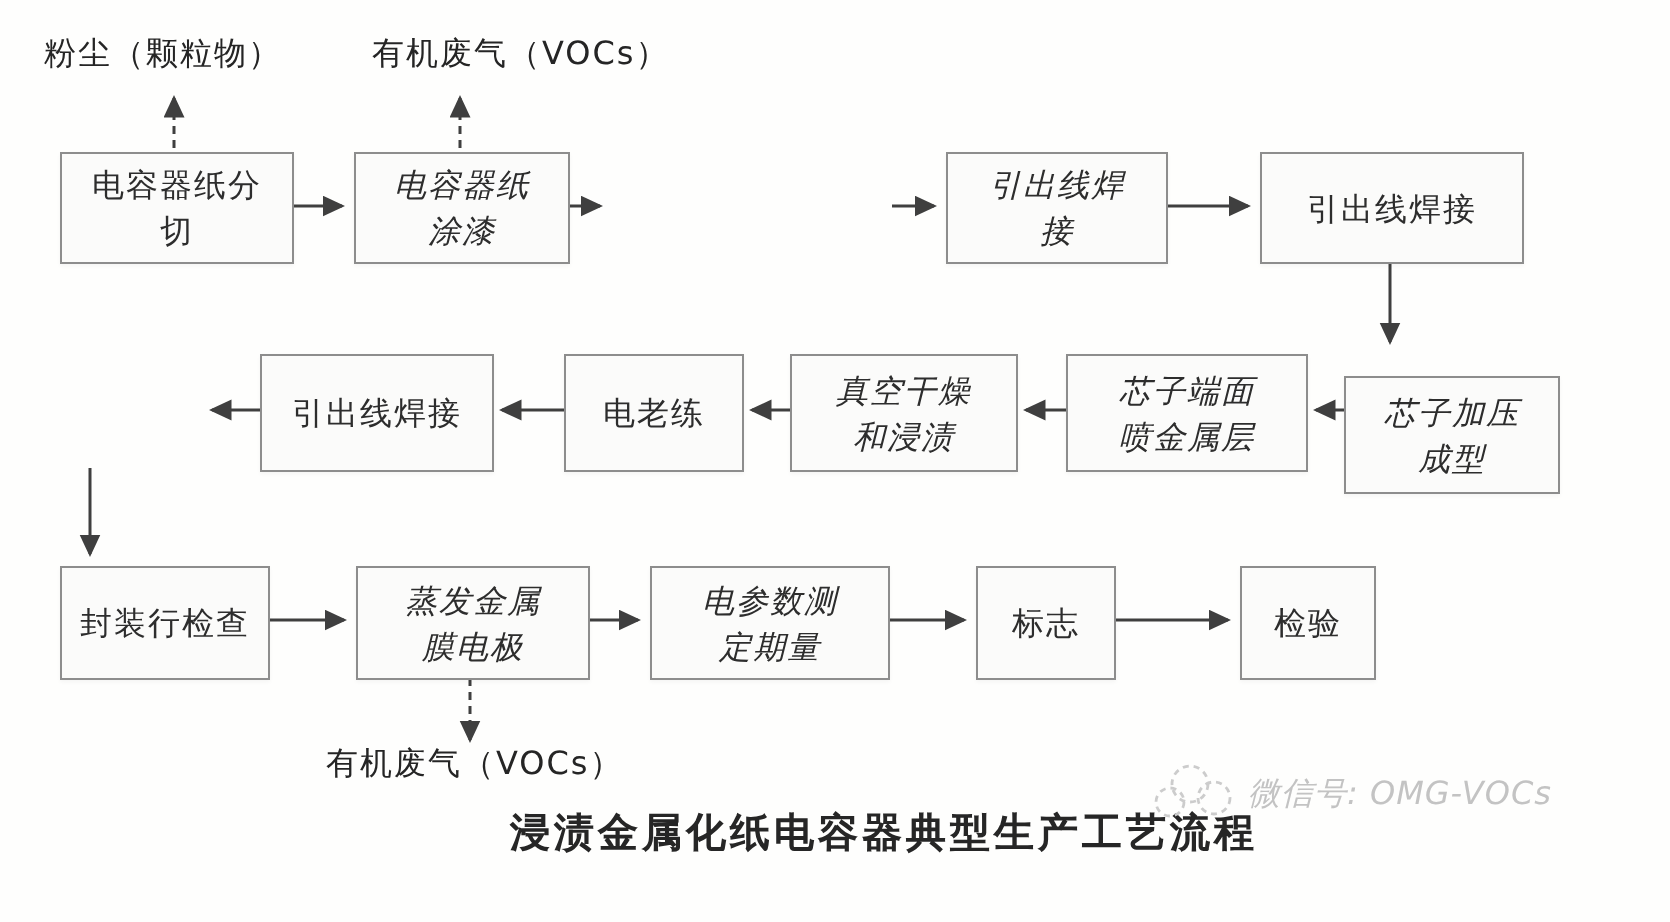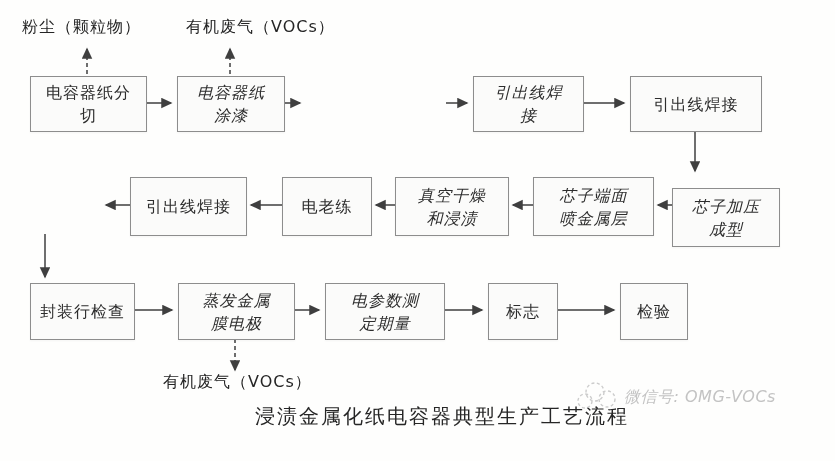--- a/index.html
+++ b/index.html
@@ -16,21 +16,21 @@
   }
   .box span{display:inline-block;}
   .box.wrap4 span{width:70px;font-style:italic;}
   .box.wrap5 span{width:86px;}
   .emission{
     position:absolute;z-index:2;font-size:16px;color:#252525;
     letter-spacing:1px;font-weight:400;white-space:nowrap;
   }
   .caption{
     position:absolute;z-index:2;left:255px;top:403px;font-size:20px;
-    font-weight:normal;color:#262626;letter-spacing:2px;white-space:nowrap;
+    font-weight:bold;color:#262626;letter-spacing:2px;white-space:nowrap;
   }
   .watermark{
     position:absolute;z-index:3;left:574px;top:381px;display:flex;
     align-items:center;gap:6px;color:#c3c3c3;
   }
   .watermark .wm-text{font-size:16px;letter-spacing:0.5px;white-space:nowrap;font-style:italic;}
 </style>
 </head>
 <body>
 

